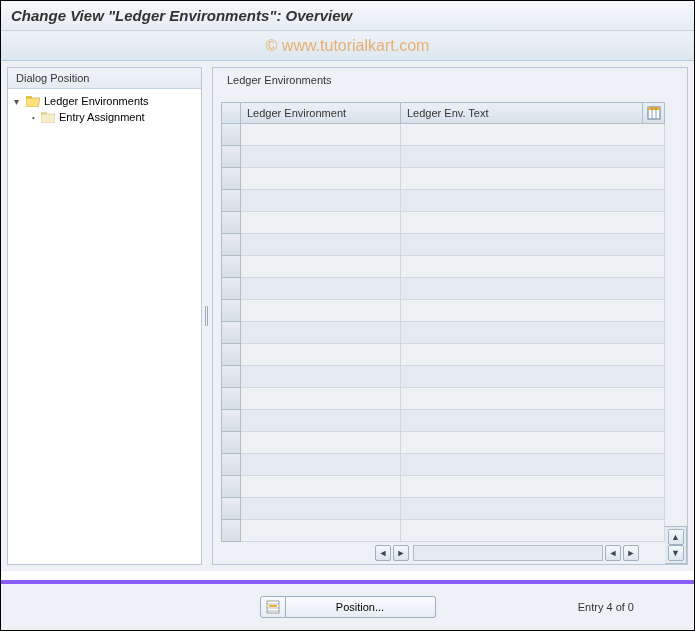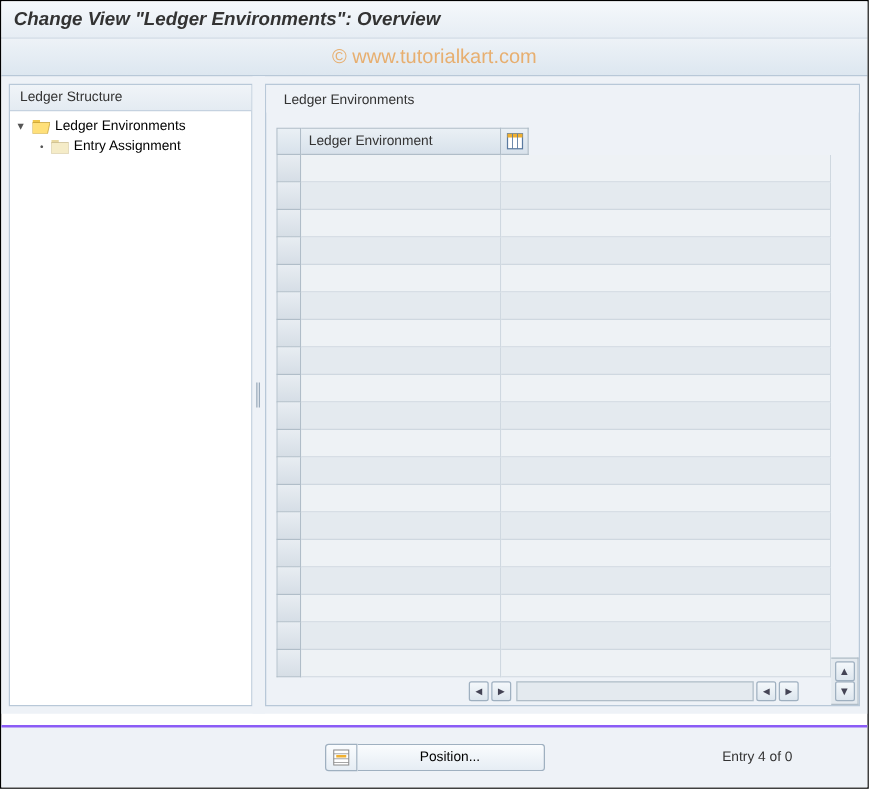--- a/index.html
+++ b/index.html
@@ -244,21 +244,21 @@
       border:1px solid #b0bdc8;
     }
     .hscroll .right-group { display:flex; gap:2px; padding-right:2px; }
     .hscroll .corner-spacer { width: 22px; }
 
     .footer {
       position: absolute;
       left: 0; right: 0; bottom: 0;
       height: 50px;
       background: #eef2f7;
-      border-top: 2px solid #8b5cf6;
+      border-top: 4px solid #8b5cf6;
       display: flex;
       align-items: center;
       padding: 0 30px;
     }
     .footer-center {
       position: absolute;
       left: 50%;
       transform: translateX(-50%);
       display: flex;
       align-items: center;
@@ -299,21 +299,21 @@
 
 <div class="titlebar">Change View "Ledger Environments": Overview</div>
 
 <div class="toolbar-strip">
   <div class="watermark">© www.tutorialkart.com</div>
 </div>
 
 <div class="main">
 
   <div class="tree-panel">
-    <div class="tree-header">Ledger Structure</div>
+    <div class="tree-header">Dialog Position</div>
     <div class="tree-body">
       <div class="tree-node">
         <span class="tree-expand">▾</span>
         <span class="folder-icon open">
           <svg viewBox="0 0 14 11">
               <rect class="tab" x="0" y="0" width="6" height="3"></rect>
               <polygon class="body" points="0,2 14,2 12,11 0,11" stroke-width="0.5"></polygon>
             </svg>
         </span>
         <span>Ledger Environments</span>
@@ -335,20 +335,21 @@
     <div class="splitter-grip"></div>
   </div>
 
   <div class="table-panel">
     <div class="group-title">Ledger Environments</div>
     <div class="table-area">
       <div class="grid-wrap">
         <div class="grid-header">
           <div class="rowsel-h"></div>
           <div class="colh c1">Ledger Environment</div>
+          <div class="colh c2">Ledger Env. Text</div>
           <div class="grid-corner">
             <svg viewBox="0 0 14 14">
                 <rect x="1" y="1" width="12" height="12" fill="#fff" stroke="#5a7aa0" stroke-width="1"></rect>
                 <rect x="1" y="1" width="12" height="3" fill="#f0b030"></rect>
                 <line x1="5" y1="1" x2="5" y2="13" stroke="#5a7aa0" stroke-width="0.7"></line>
                 <line x1="9" y1="1" x2="9" y2="13" stroke="#5a7aa0" stroke-width="0.7"></line>
               </svg>
           </div>
         </div>
         <div class="grid-body">

